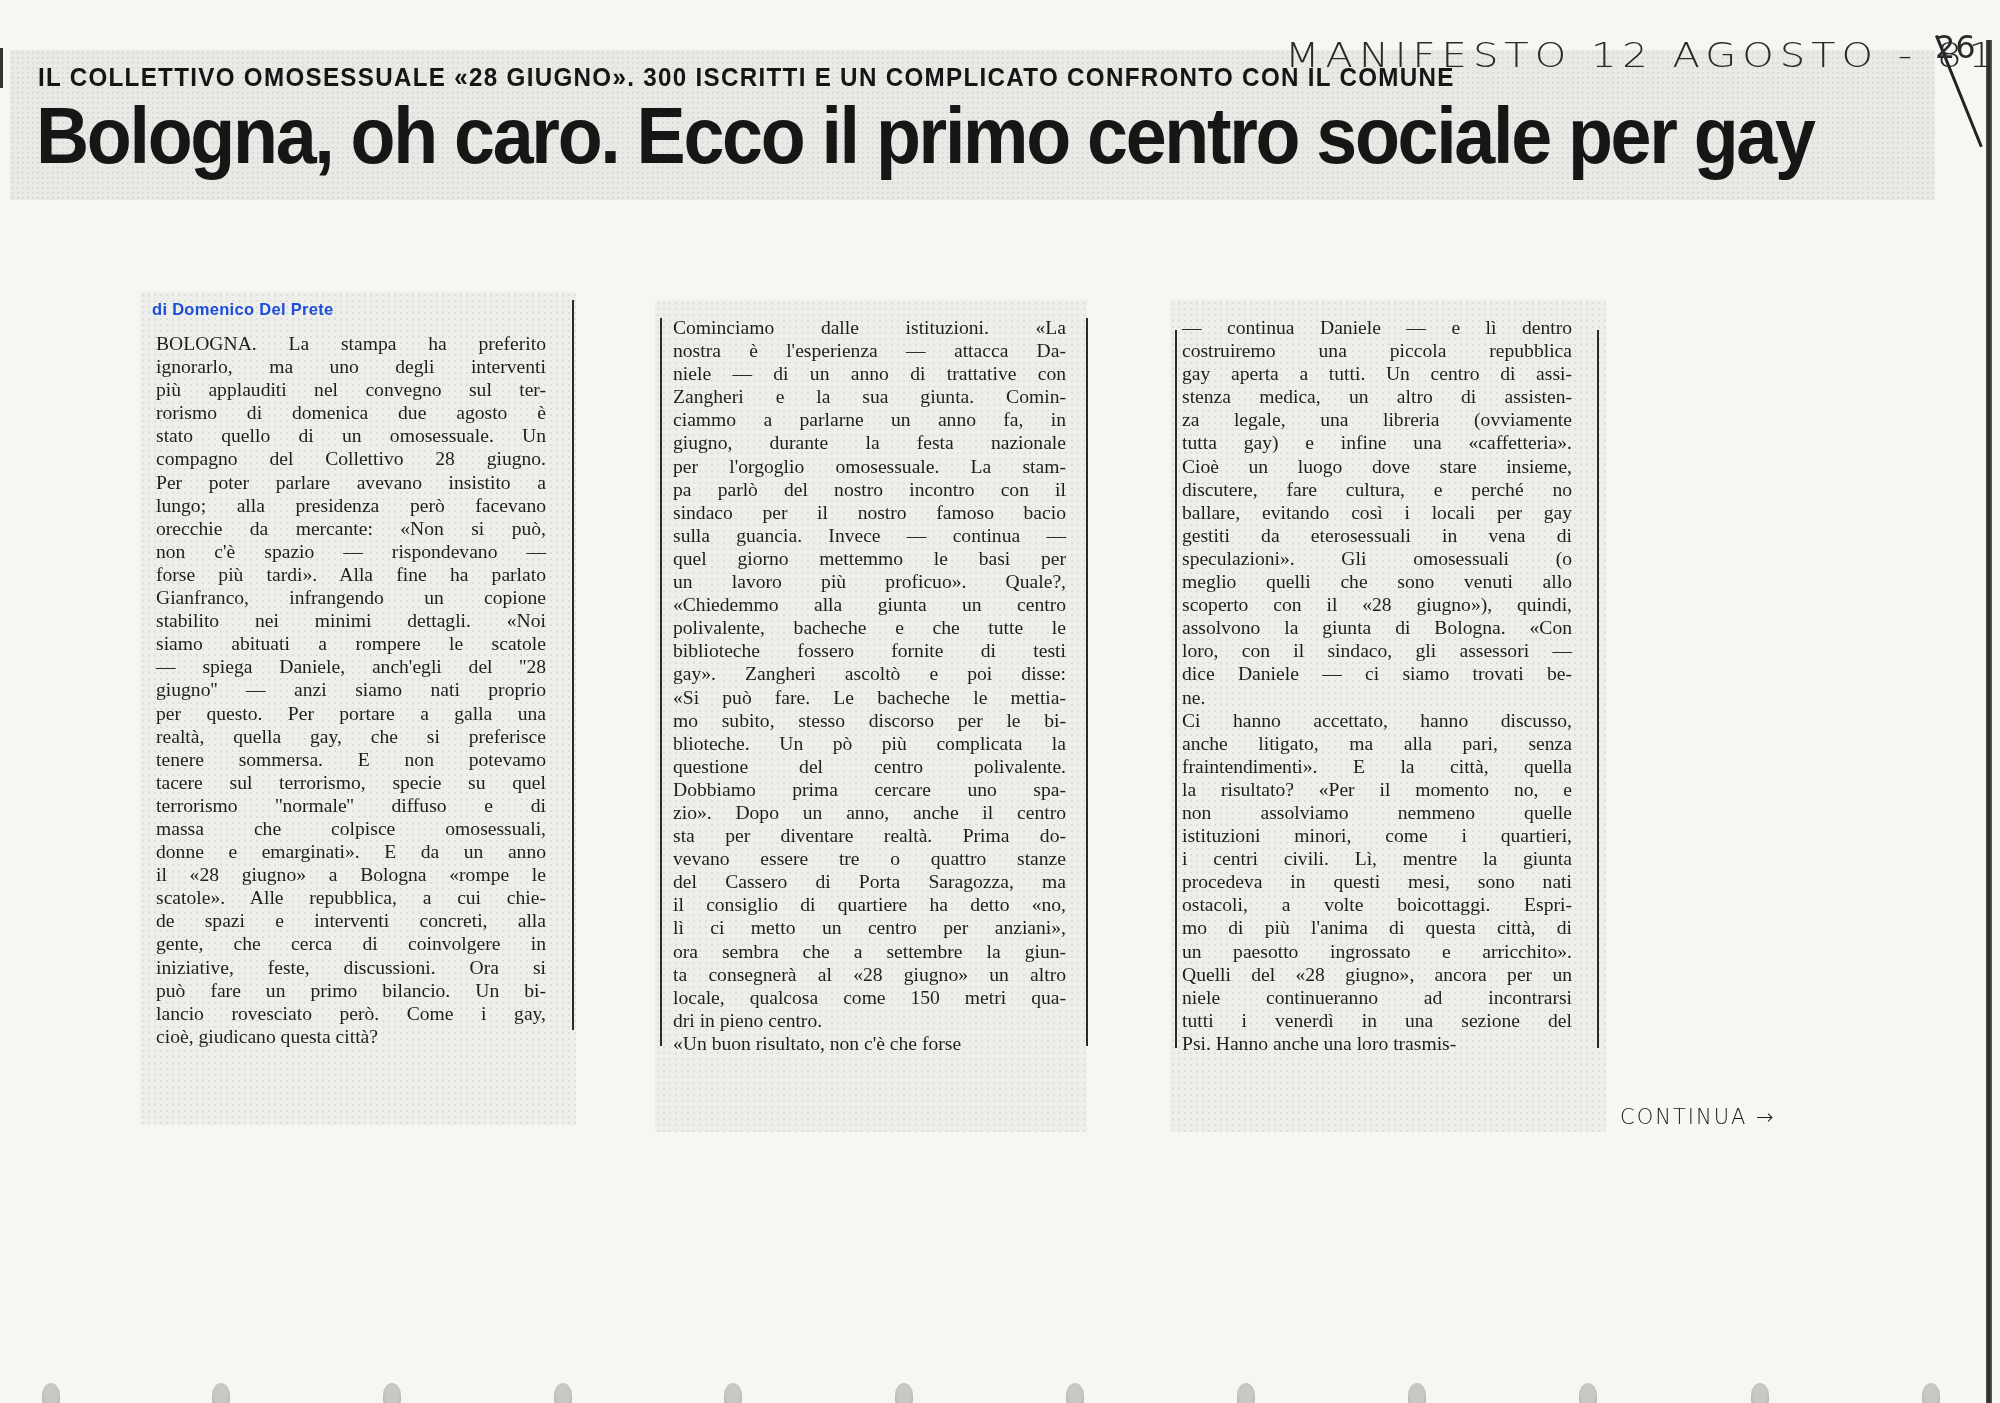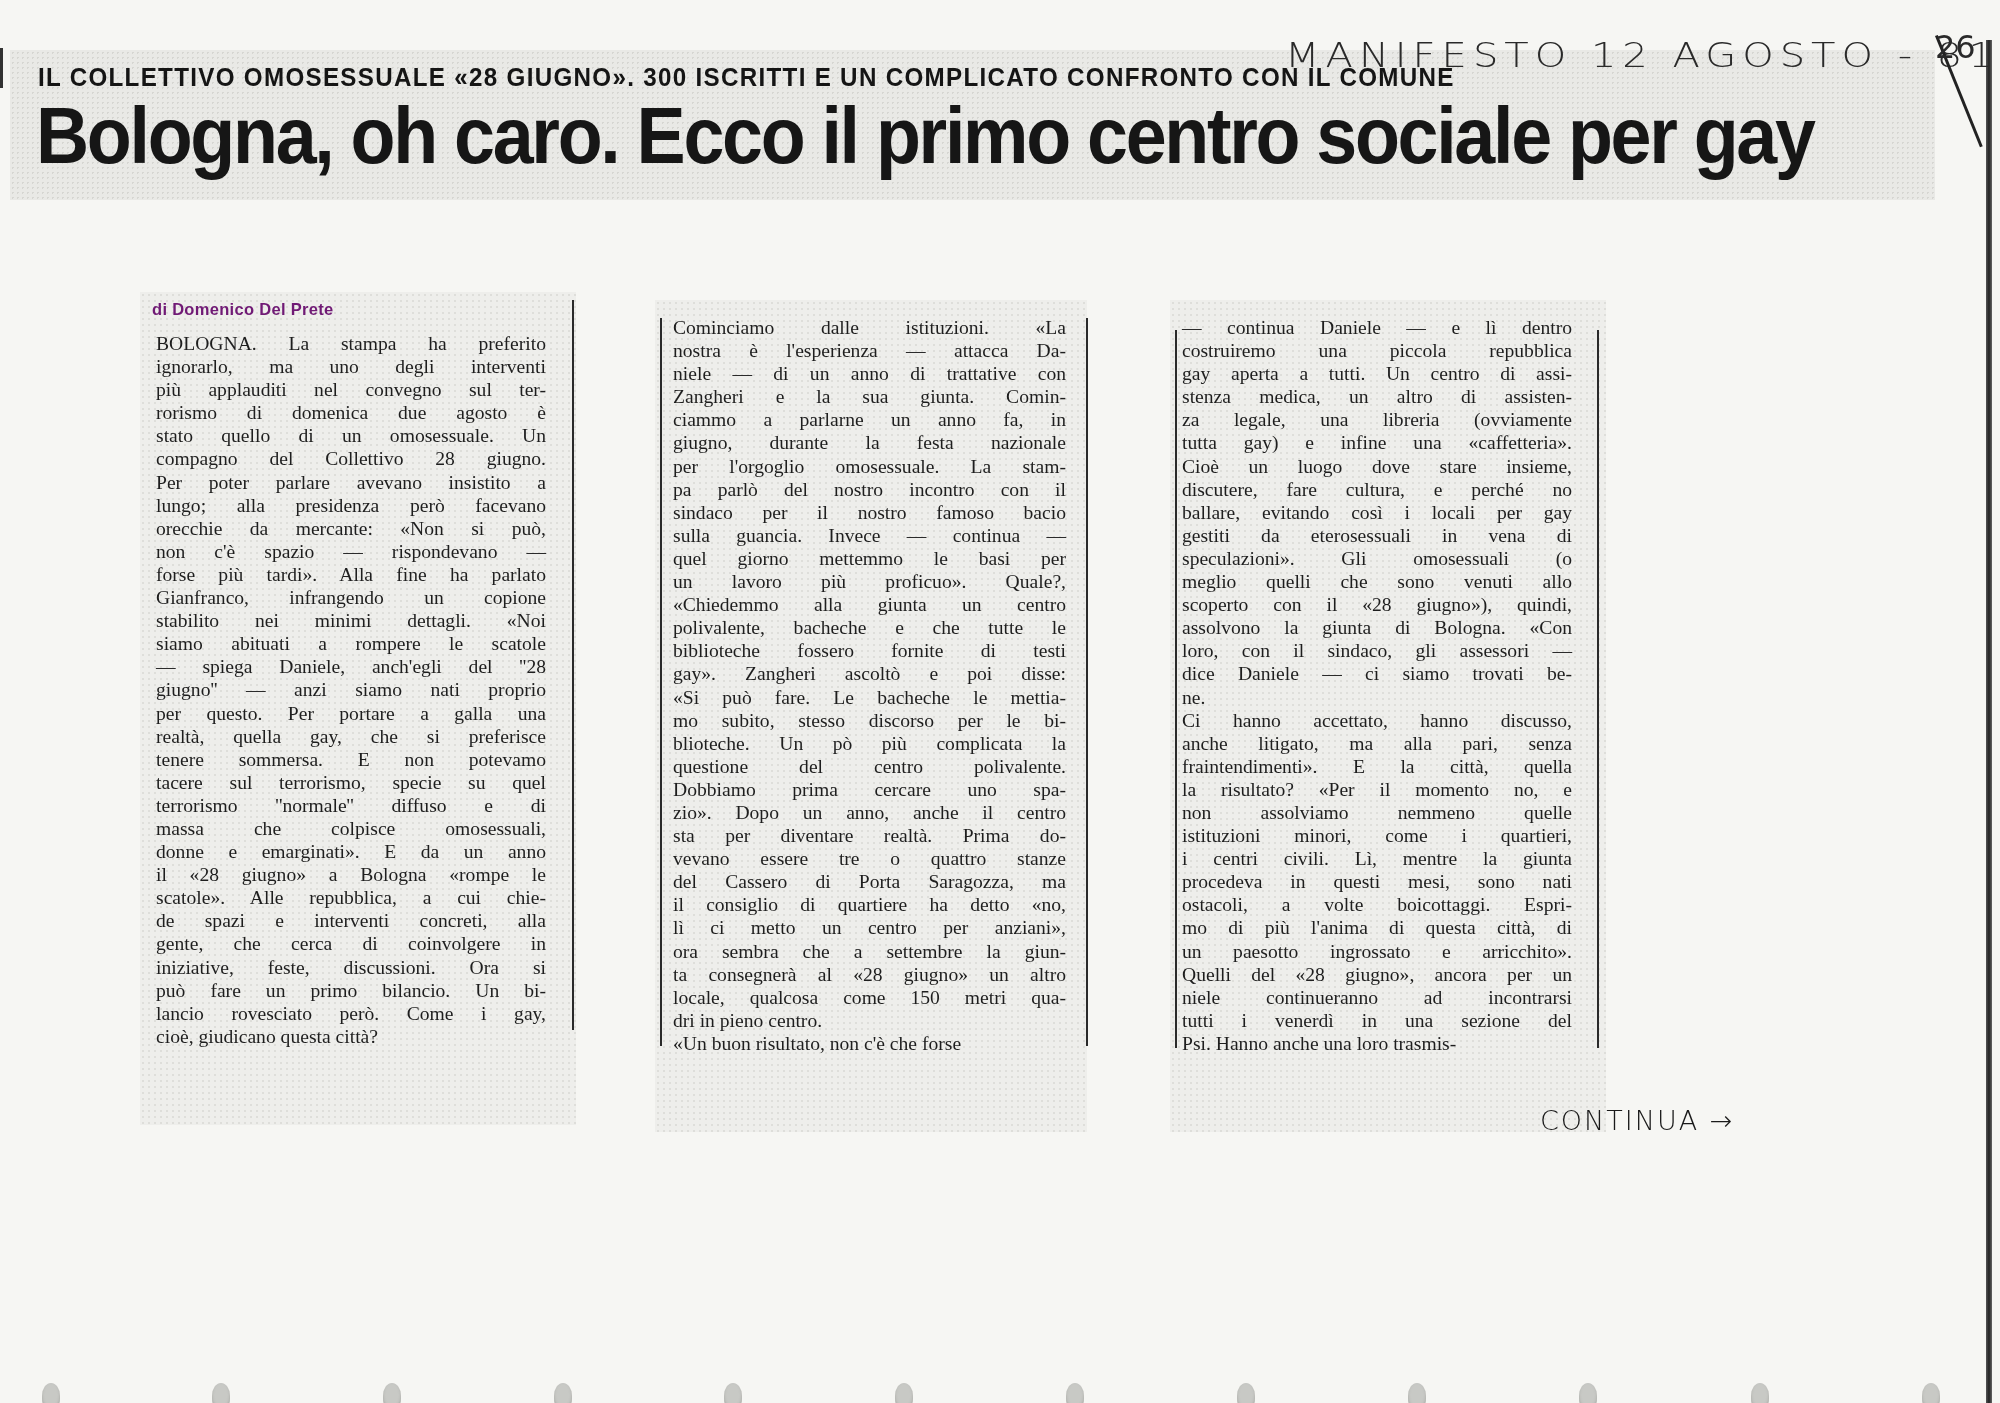--- a/index.html
+++ b/index.html
@@ -55,39 +55,39 @@
     background-image: radial-gradient(#dededa 1px, transparent 1px);
     background-size: 6px 6px;
   }
   .col1 { left: 140px; top: 292px; width: 436px; height: 833px; }
   .col2 { left: 655px; top: 300px; width: 432px; height: 832px; }
   .col3 { left: 1170px; top: 300px; width: 436px; height: 832px; }
   .rule { position: absolute; width: 2px; background: #2a2a2a; }
   .byline {
     position: absolute; left: 152px; top: 300px;
     font-family: "Liberation Sans", sans-serif; font-weight: bold;
-    font-size: 16.5px; color: #701a75; letter-spacing: 0.3px;
+    font-size: 16.5px; color: #1d4ed8; letter-spacing: 0.3px;
   }
   .text-block {
     position: absolute;
     font-size: 19.6px; line-height: 23.1px;
     color: #1e1e1e;
   }
   .text-block .line {
     display: block; white-space: nowrap;
     text-align: justify; text-align-last: justify;
   }
   .text-block .line.last { text-align-last: left; }
   .tb1 { left: 156px; top: 332px; width: 390px; }
   .tb2 { left: 673px; top: 316px; width: 393px; }
   .tb3 { left: 1182px; top: 316px; width: 390px; }
   .continua {
-    position: absolute; left: 1540px; top: 1105px;
+    position: absolute; left: 1620px; top: 1105px;
     font-family: "DejaVu Sans", sans-serif; font-weight: 200;
-    font-size: 27px; letter-spacing: 2px; color: #1a1a1a;
+    font-size: 21px; letter-spacing: 2px; color: #1a1a1a;
   }
   .hole {
     position: absolute; top: 1383px; width: 18px; height: 26px;
     border-radius: 50% 50% 40% 40%;
     background: #c8c9c5; box-shadow: inset 0 -2px 3px #a9aaa6;
   }
 </style>
 </head>
 <body>
 

